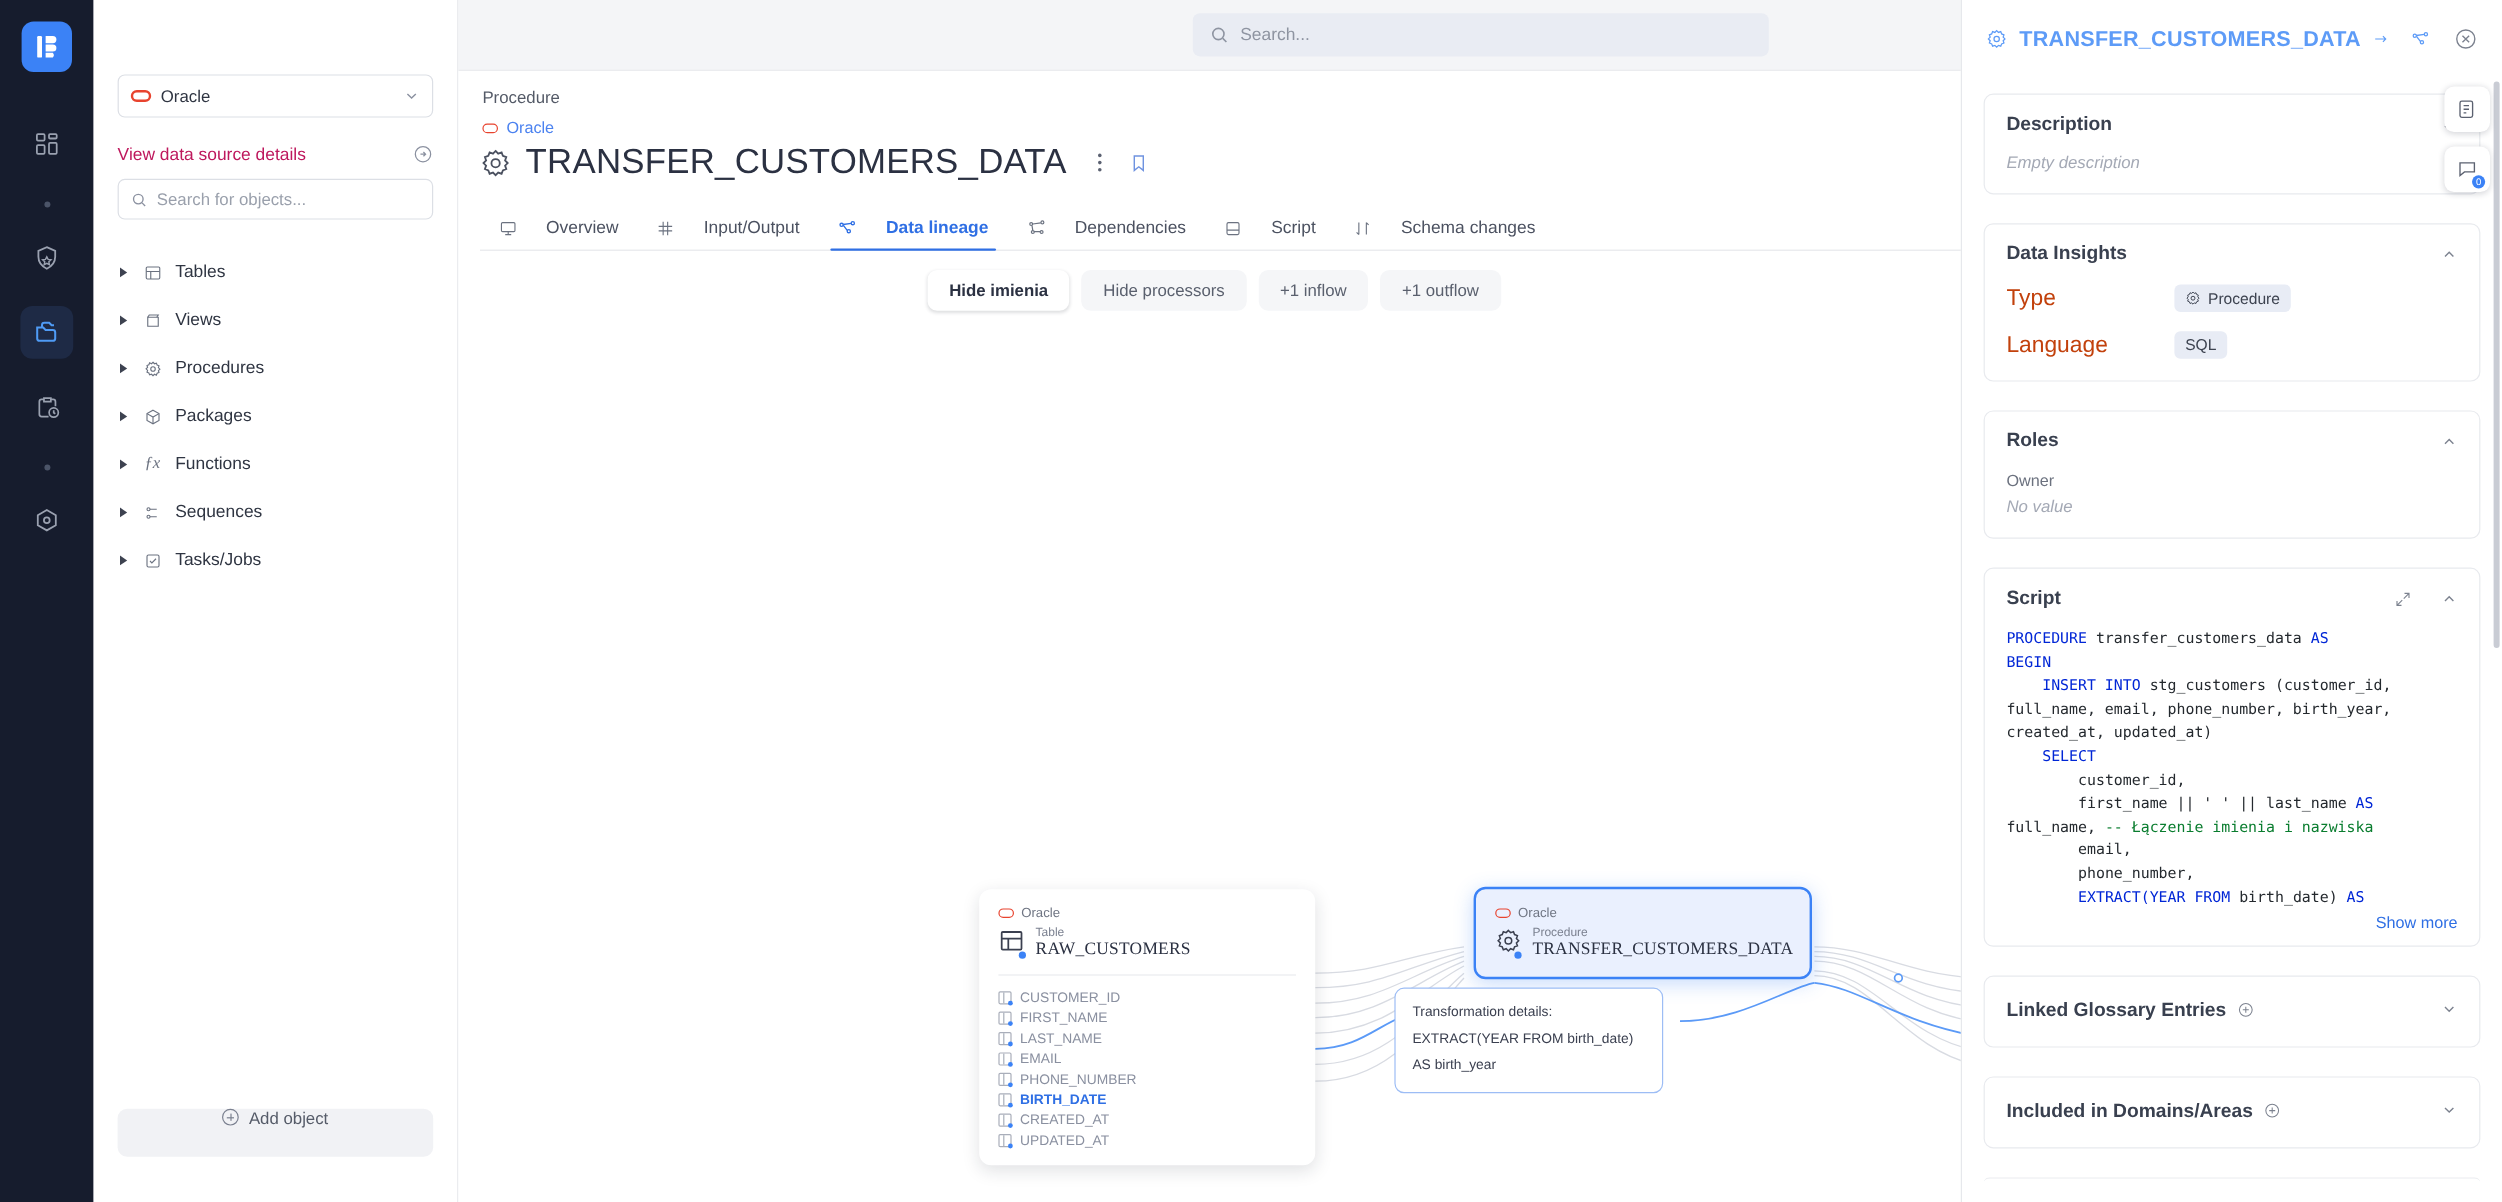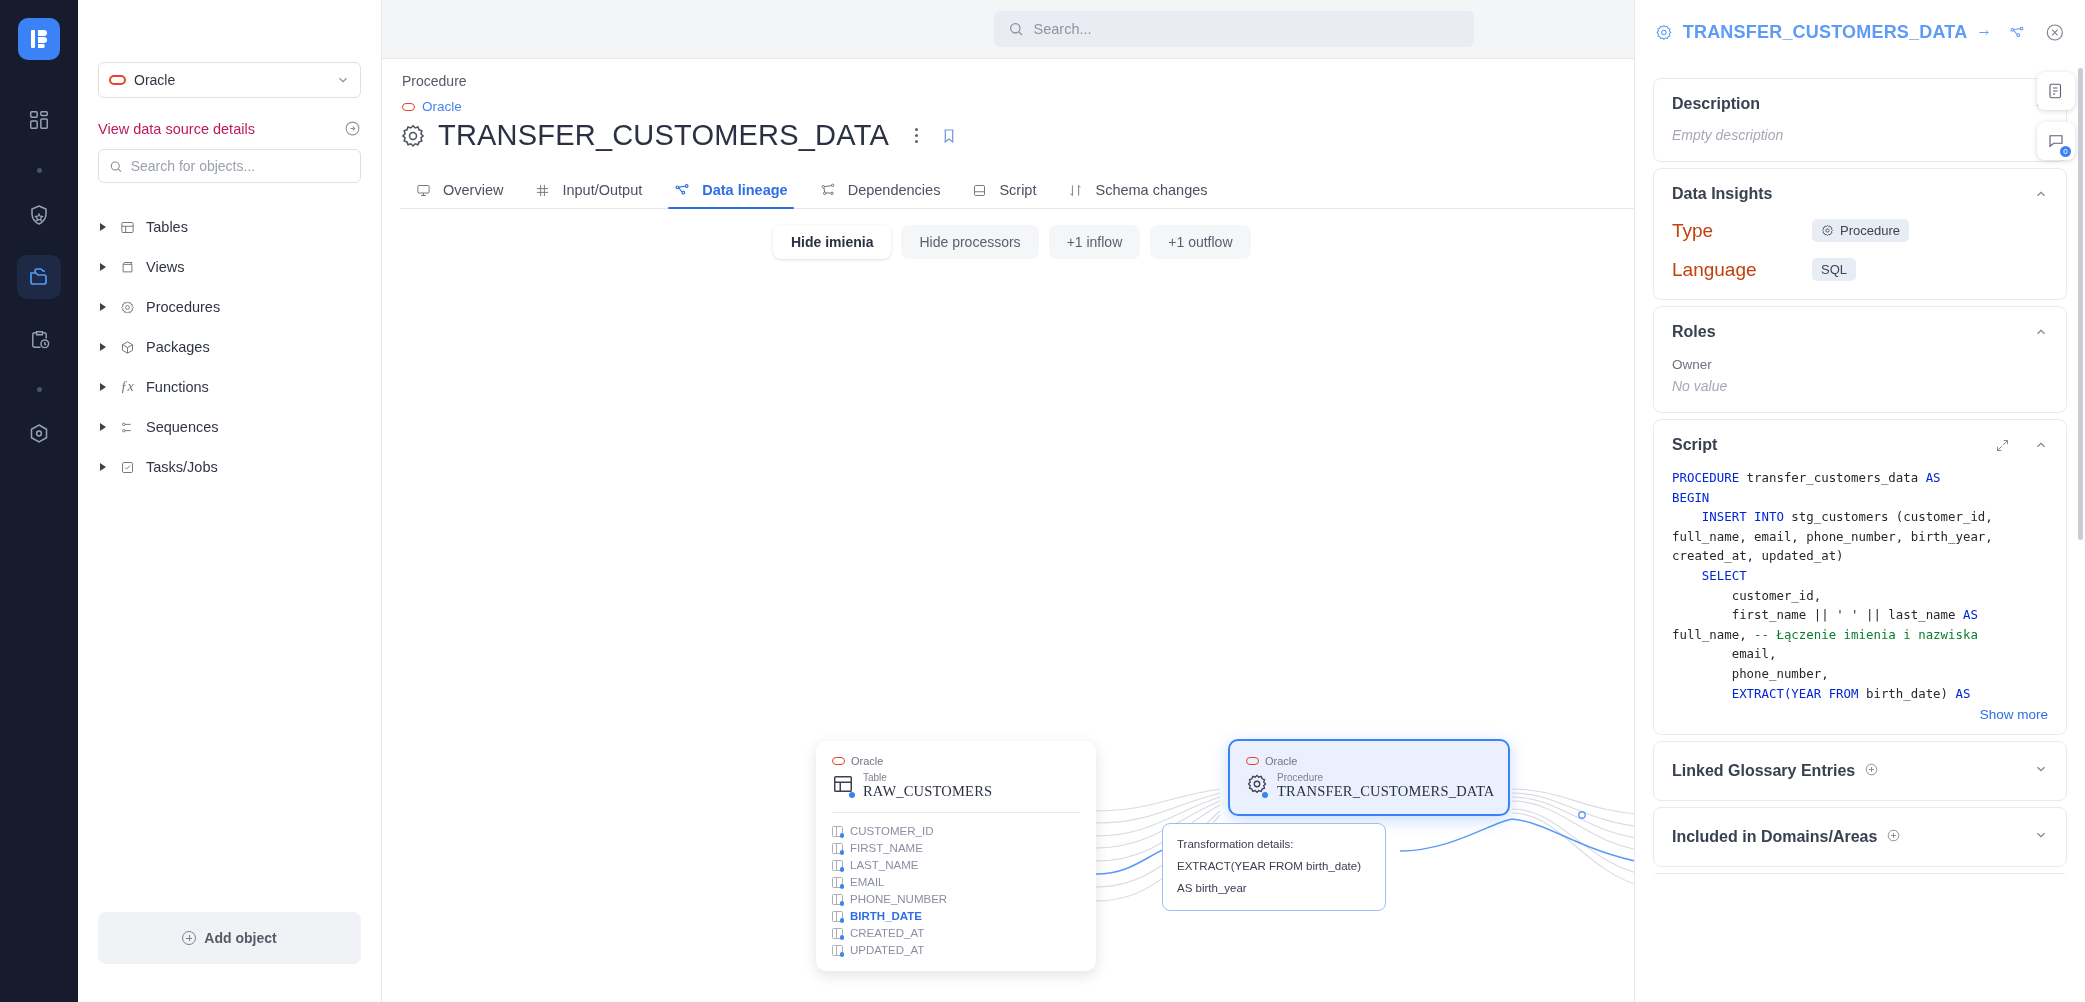--- a/index.html
+++ b/index.html
@@ -64,23 +64,23 @@
     display: flex; align-items: center; gap: 10px; height: 40px;
     font-size: 14.5px; color: #2f3542;
   }
   .caret {
     width: 0; height: 0; border-left: 6px solid #3d4250;
     border-top: 4.5px solid transparent; border-bottom: 4.5px solid transparent;
     margin-left: 2px; margin-right: 2px;
   }
   .tree-icon { width: 18px; display: flex; align-items: center; justify-content: center; }
   .add-object {
-    margin: auto 0 38px 0; height: 52px; border-radius: 8px; background: #f1f2f5;
-    display: flex; align-items: center; justify-content: center; gap: 8px;
-    font-size: 14px; color: #555b68; font-weight: bold;
+    margin: auto 0 38px 0; height: 40px; border-radius: 8px; background: #f1f2f5;
+    display: flex; align-items: flex-start; justify-content: center; gap: 8px;
+    font-size: 14px; color: #555b68;
   }
   .plus-circ { width: 14px; height: 14px; border: 1.4px solid #7b8190; border-radius: 50%;
     position: relative; }
   .plus-circ::before, .plus-circ::after {
     content: ""; position: absolute; background: #7b8190;
   }
   .plus-circ::before { left: 3px; top: 5.6px; width: 6px; height: 1.3px; }
   .plus-circ::after { top: 3px; left: 5.6px; height: 6px; width: 1.3px; }
 
   
@@ -106,21 +106,21 @@
   .obj-title .name { font-size: 29px; color: #2b3142; letter-spacing: .2px; }
   .kebab { display: flex; flex-direction: column; gap: 3px; align-items: center; margin-left: 14px; }
   .kebab i { width: 3.2px; height: 3.2px; background: #5b6171; border-radius: 50%; display: block; }
 
   .tabs {
     position: absolute; left: 18px; top: 110px; right: 0; height: 40px;
     display: flex; align-items: flex-end; gap: 0;
     border-bottom: 1px solid #e6e8ec;
   }
   .tab {
-    display: flex; align-items: center; gap: 12px; padding: 0 16px 10px 16px;
+    display: flex; align-items: center; gap: 24px; padding: 0 16px 10px 16px;
     font-size: 14.5px; color: #4b5160; position: relative;
   }
   .tab.active { color: #2f6fe4; font-weight: bold; }
   .tab.active::after {
     content: ""; position: absolute; left: 10px; right: 10px; bottom: -1px;
     height: 2.5px; background: #2f6fe4; border-radius: 2px;
   }
 
   
   .canvas { position: absolute; left: 8px; top: 152px; right: 0; bottom: 0; overflow: hidden; }
@@ -158,21 +158,21 @@
 
   
   .rpanel {
     position: absolute; right: 0; top: 0; width: 451px; height: 1002px;
     background: #ffffff; border-left: 1px solid #e6e8ec; overflow: hidden;
   }
   .rhead { height: 64px; display: flex; align-items: center; gap: 10px; padding: 0 20px; }
   .rhead .rtitle { font-size: 18px; color: #5d9bf7; font-weight: bold; letter-spacing: .2px; }
   .rhead .spacer { flex: 1; }
   .rbody { position: absolute; left: 0; right: 0; top: 64px; bottom: 0; padding: 14px 18px 0 18px; }
-  .rcard { border: 1px solid #e8eaee; border-radius: 8px; padding: 16px 18px 18px; margin-bottom: 6px; }
+  .rcard { border: 1px solid #e8eaee; border-radius: 8px; padding: 16px 18px 18px; margin-bottom: 24px; }
   .rcard-head { display: flex; align-items: center; gap: 8px; }
   .rcard-title { font-size: 16px; color: #39404f; font-weight: bold; }
   .rcard-head .sp { flex: 1; }
   .muted-it { font-size: 14px; color: #a4a9b5; font-style: italic; margin-top: 14px; }
   .kv { display: flex; align-items: center; margin-top: 16px; }
   .kv .k { width: 140px; font-size: 19px; color: #c2410c; }
   .chip {
     background: #e8ecf5; border-radius: 5px; padding: 4px 9px; font-size: 13px; color: #3d4350;
     display: inline-flex; align-items: center; gap: 6px;
   }

